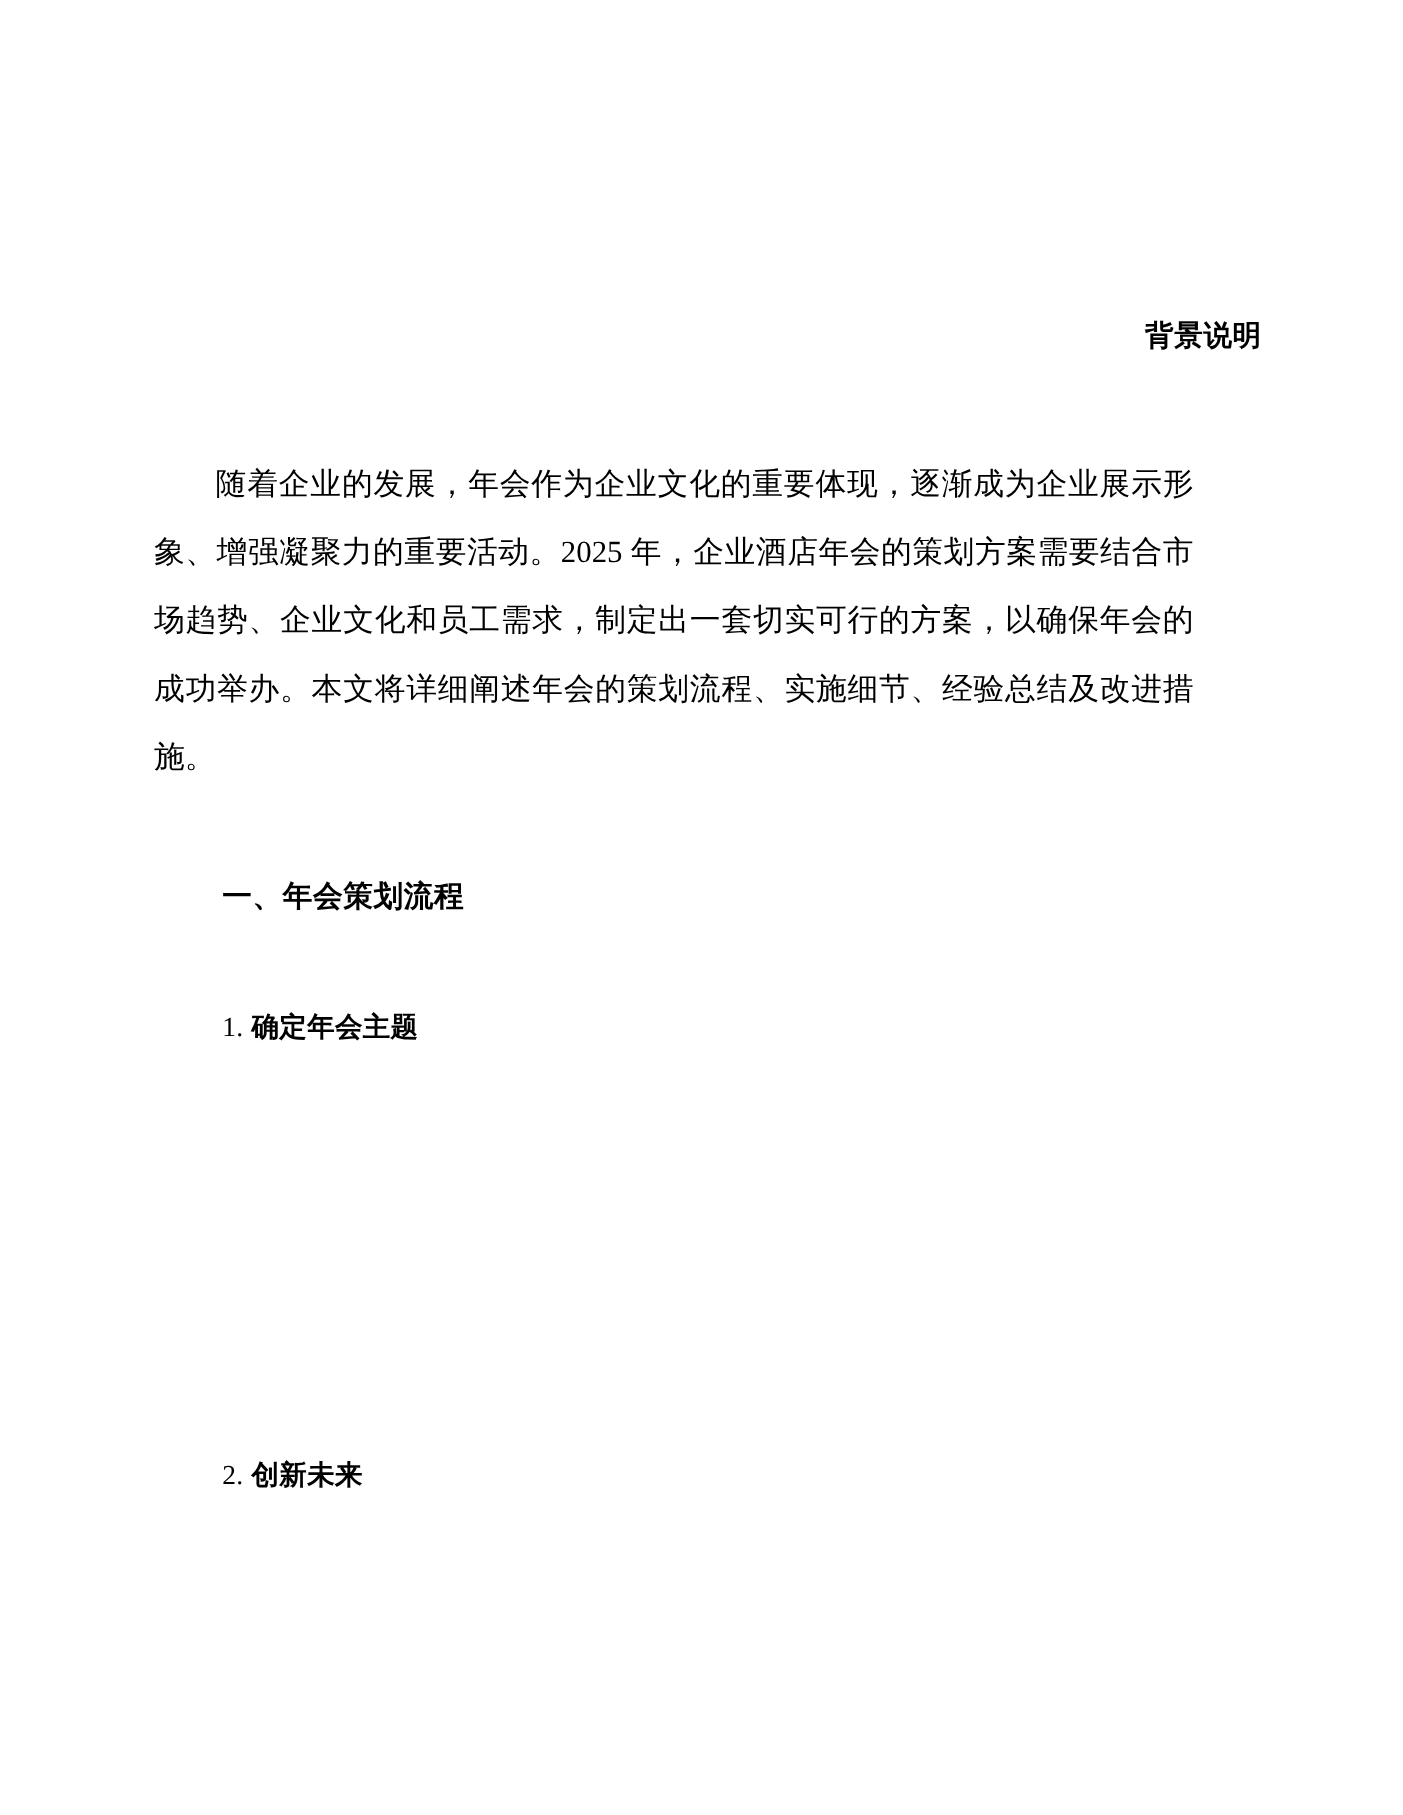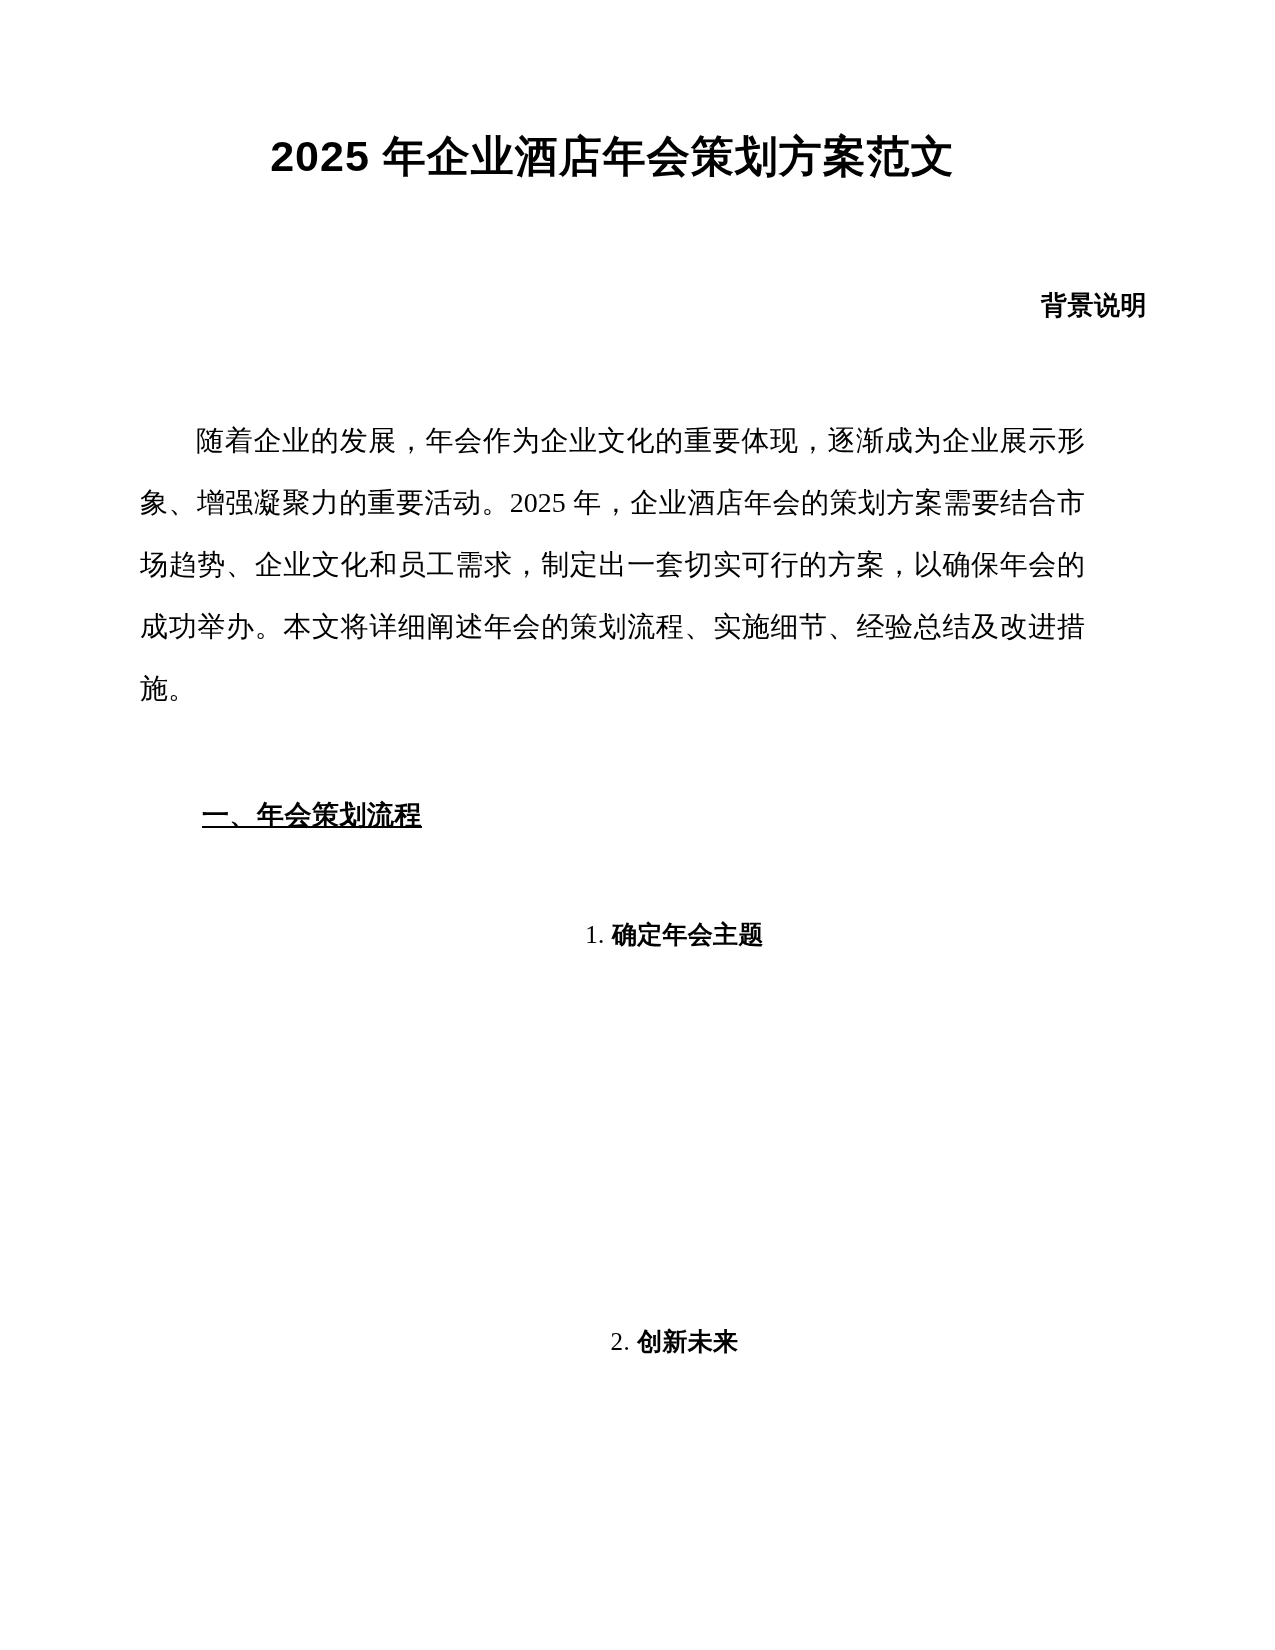--- a/index.html
+++ b/index.html
@@ -60,21 +60,20 @@
     letter-spacing: 0.5px;
   }
   .h-sub {
     font-family: "Liberation Sans", "DejaVu Sans", sans-serif;
     font-weight: bold;
     font-size: 25px;
     line-height: 1.35;
     color: #000000;
     margin: 0;
     letter-spacing: 0.3px;
-    text-align: center;
   }
   .h-sub .num {
     font-family: "Liberation Serif", "DejaVu Serif", serif;
     font-weight: normal;
   }
 
   
   .para {
     font-family: "Liberation Serif", "DejaVu Serif", serif;
     font-size: 28px;
@@ -84,32 +83,31 @@
     text-align: justify;
     text-justify: inter-ideograph;
     text-indent: 2em;
     letter-spacing: 0px;
   }
 
   
   .blk { position: absolute; left: 0; width: 945px; }
   #blk-bg-heading   { top: 288px; left: 62px; }
   #blk-bg-para      { top: 410px; }
-  #blk-sec1         { top: 797px; left: 62px; text-decoration: underline; }
+  #blk-sec1         { top: 797px; left: 62px; }
   #blk-sub1         { top: 918px; left: 62px; }
   #blk-sub1-para    { top: 980px; }
   #blk-sub2         { top: 1325px; left: 62px; }
 </style>
 </head>
 <body>
 
 <div class="page">
   <div class="content">
 
-    <h1 class="doc-title">2025 年企业酒店年会策划方案范文</h1>
 
     <div class="blk" id="blk-bg-heading">
       <h2 class="h-bold">背景说明</h2>
     </div>
 
     <div class="blk" id="blk-bg-para">
       <p class="para">随着企业的发展，年会作为企业文化的重要体现，逐渐成为企业展示形象、增强凝聚力的重要活动。2025 年，企业酒店年会的策划方案需要结合市场趋势、企业文化和员工需求，制定出一套切实可行的方案，以确保年会的成功举办。本文将详细阐述年会的策划流程、实施细节、经验总结及改进措施。</p>
     </div>
 
     <div class="blk" id="blk-sec1">

